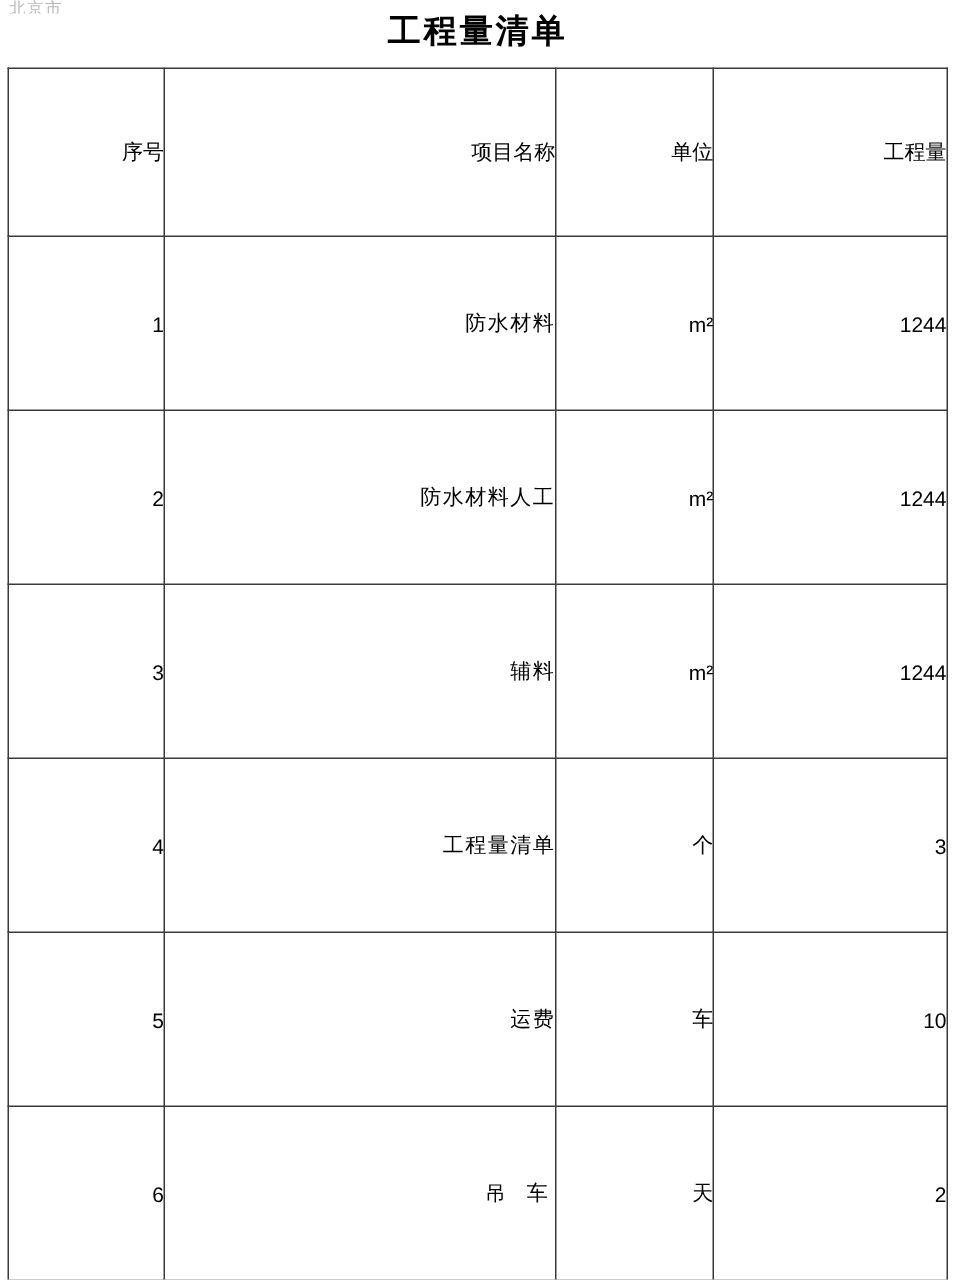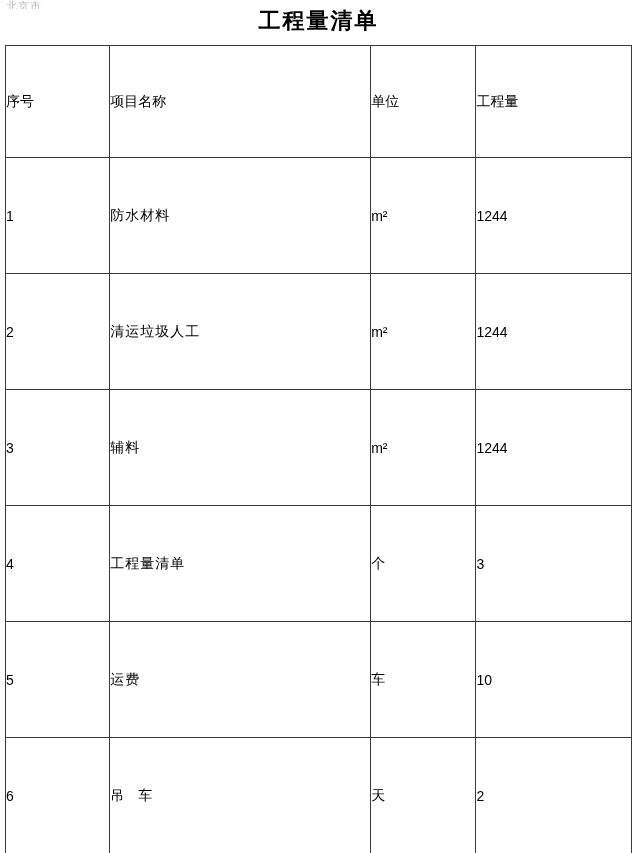--- a/index.html
+++ b/index.html
@@ -45,21 +45,21 @@
     line-height: 30px;
   }
   table.bill {
     border-collapse: collapse;
     width: 627px;
     margin: 0 5px;
     table-layout: fixed;
   }
   table.bill td, table.bill th {
     border: 1px solid #3a3a3a;
-    text-align: left;
+    text-align: right;
     vertical-align: middle;
     font-size: 14px;
     font-weight: normal;
     padding: 0;
   }
   table.bill thead th {
     height: 111px;
   }
   table.bill tbody td {
     height: 115px;
@@ -99,21 +99,21 @@
     </thead>
     <tbody>
       <tr>
         <td>1</td>
         <td class="cell-name">防水材料</td>
         <td class="cell-unit">m²</td>
         <td>1244</td>
       </tr>
       <tr>
         <td>2</td>
-        <td class="cell-name">清运垃圾人工</td>
+        <td class="cell-name">防水材料人工</td>
         <td class="cell-unit">m²</td>
         <td>1244</td>
       </tr>
       <tr>
         <td>3</td>
         <td class="cell-name">辅料</td>
         <td class="cell-unit">m²</td>
         <td>1244</td>
       </tr>
       <tr>

